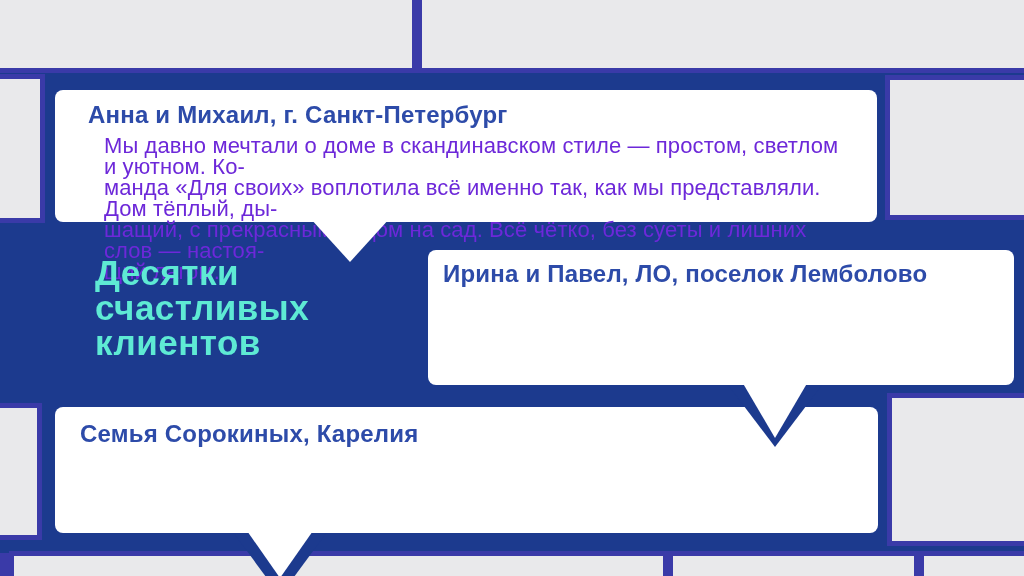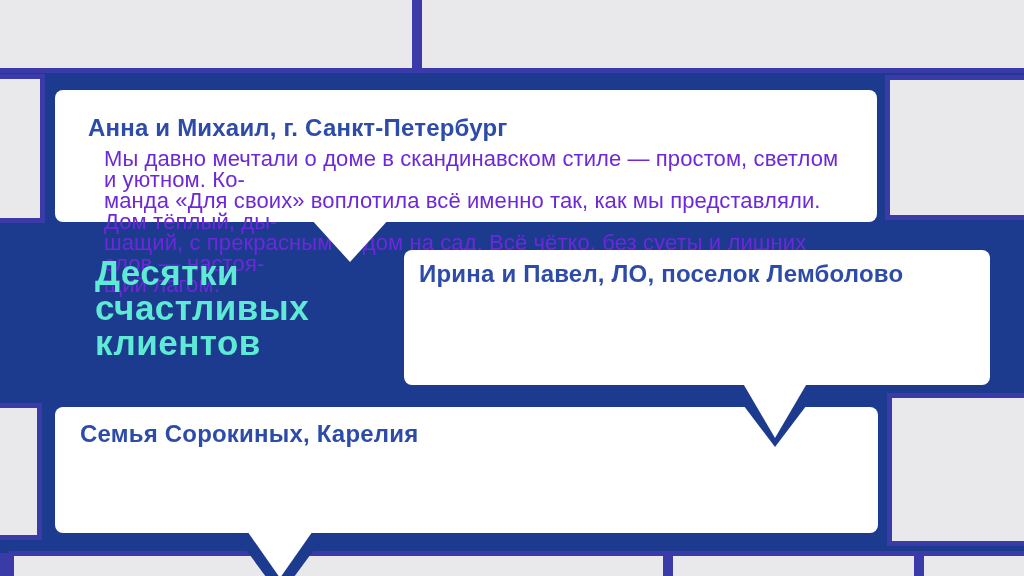--- a/index.html
+++ b/index.html
@@ -47,30 +47,30 @@
   <div class="brick" style="left:0;top:408px;width:37px;height:127px;"></div>
   <div class="brick" style="left:892px;top:398px;width:132px;height:143px;"></div>
   <div class="brick" style="left:14px;top:556px;width:649px;height:20px;"></div>
   <div class="brick" style="left:673px;top:556px;width:241px;height:20px;"></div>
   <div class="brick" style="left:924px;top:556px;width:100px;height:20px;"></div>
   <div class="mortar" style="left:0;top:553px;width:12px;height:23px;"></div>
 
   <div class="tail tail-navy" style="left:728px;top:385px;border-left-width:47px;border-right-width:47px;border-top-width:62px;z-index:4;"></div>
   <div class="tail tail-navy" style="left:230px;top:528px;border-left-width:50px;border-right-width:50px;border-top-width:68px;z-index:2;"></div>
 
-  <div class="card" style="left:55px;top:90px;width:822px;height:132px;padding:24px 28px 10px 33px;">
+  <div class="card" style="left:55px;top:90px;width:822px;height:132px;padding:11px 28px 10px 33px;">
     <h2 class="author">Анна и Михаил, г. Санкт-Петербург</h2>
     <p class="quote">Мы давно мечтали о доме в скандинавском стиле — простом, светлом и уютном. Ко-
 манда «Для своих» воплотила всё именно так, как мы представляли. Дом тёплый, ды-
 шащий, с прекрасным видом на сад. Всё чётко, без суеты и лишних слов — настоя-
 щий лагом.</p>
   </div>
   <div class="tail tail-white" style="left:310px;top:218px;border-left-width:40px;border-right-width:40px;border-top-width:44px;z-index:4;"></div>
 
-  <div class="card" style="left:404px;top:250px;width:586px;height:135px;padding:10px 12px 10px 15px;">
+  <div class="card" style="left:428px;top:250px;width:586px;height:135px;padding:10px 12px 10px 15px;">
     <h2 class="author">Ирина и Павел, ЛО, поселок Лемболово</h2>
   </div>
   <div class="tail tail-white" style="left:741px;top:380px;border-left-width:34px;border-right-width:34px;border-top-width:58px;z-index:5;"></div>
 
   <div class="card" style="left:55px;top:407px;width:823px;height:126px;padding:13px 28px 10px 25px;">
     <h2 class="author">Семья Сорокиных, Карелия</h2>
   </div>
   <div class="tail tail-white" style="left:245px;top:528px;border-left-width:35px;border-right-width:35px;border-top-width:50px;z-index:5;"></div>
 
   <h1 class="headline">Десятки

